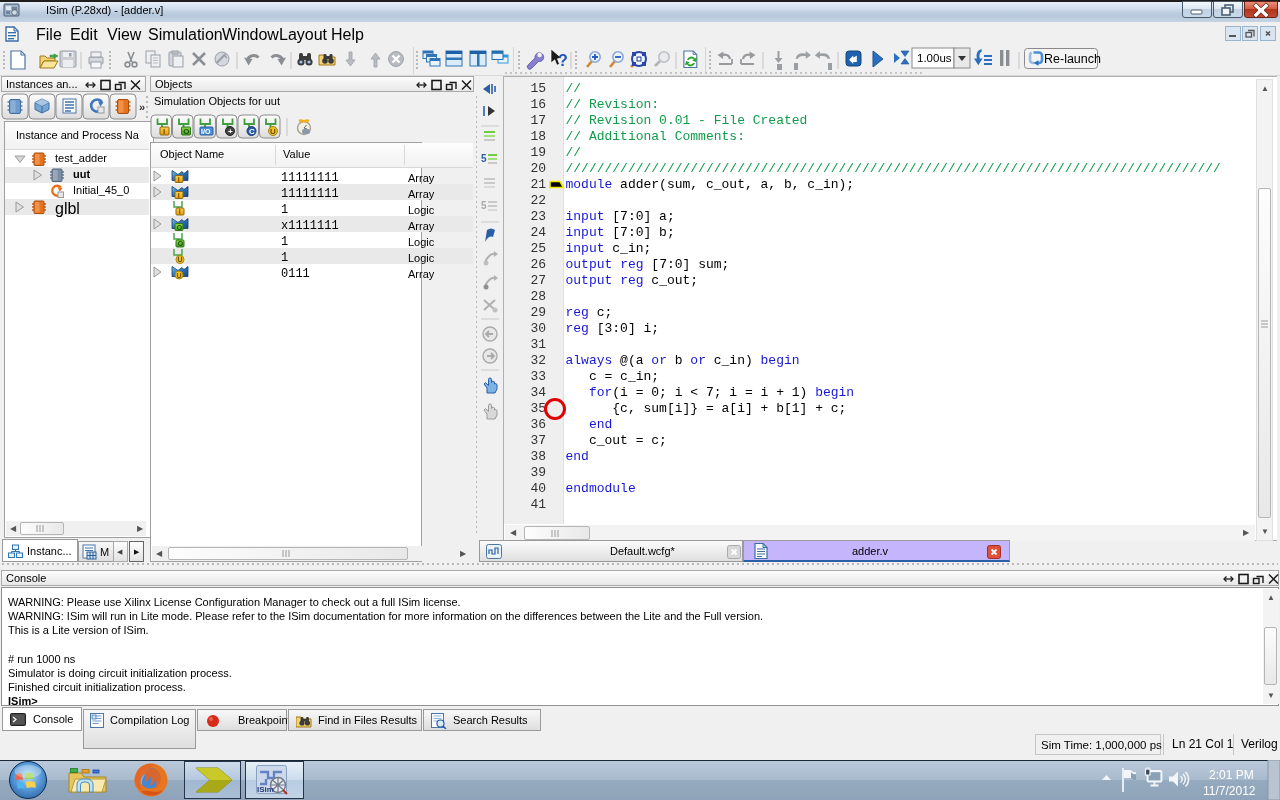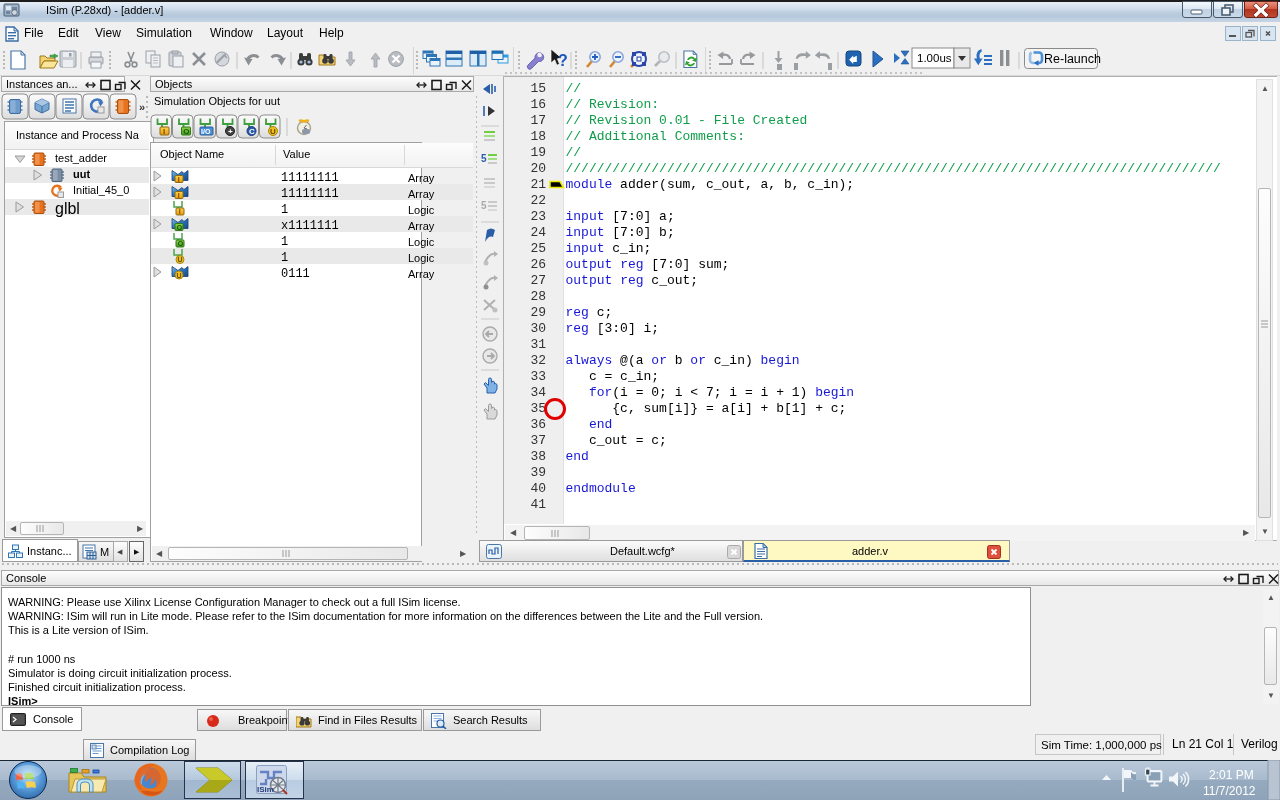--- a/index.html
+++ b/index.html
@@ -9,21 +9,21 @@
   
   #titlebar{left:0;top:0;width:1280px;height:22px;
     background:linear-gradient(#e7eef7 0%,#d3e0ef 30%,#bccddf 55%,#b6c8dc 70%,#c6d5e5 100%);
     border-top:2px solid #1e1e1e;box-sizing:border-box;}
   #titletext{left:46px;top:4px;font-size:11px;color:#000;}
   .capbtn{top:1px;height:17px;border:1px solid #47586b;border-radius:0 0 3px 3px;box-sizing:border-box;}
   .capbtn.lite{background:linear-gradient(#f4f8fc 0%,#dce8f3 45%,#c0d2e4 50%,#cadaea 100%);}
   #btnclose{background:linear-gradient(#e8927c 0%,#d55b41 45%,#b03421 50%,#c14a30 100%);border-color:#6b2317;}
   
   #menubar{left:0;top:22px;width:1280px;height:23px;background:#f0f0f0;}
-  .menuitem{position:absolute;top:26px;font-size:12px;color:#000;}
+  .menuitem{position:absolute;top:26px;font-size:16px;color:#000;margin-left:12px;}
   
   #toolbar{left:0;top:45px;width:1280px;height:31px;background:#f0f0f0;border-bottom:1px solid #d9d9d9;box-sizing:border-box;}
   
   .phead{position:absolute;height:16px;background:linear-gradient(#fdfdfd,#e8e8e8);
     border:1px solid #a9a9a9;box-sizing:border-box;font-size:11px;color:#000;}
   .phead .t{position:absolute;left:4px;top:1px;}
   .panelbody{position:absolute;background:#fff;border:1px solid #a0a0a0;box-sizing:border-box;}
   .row-g{background:#e9e9e9;}
   .sbthumb{position:absolute;background:linear-gradient(90deg,#fdfdfd,#e8e8e8);border:1px solid #b5b5b5;border-radius:2px;box-sizing:border-box;}
   .sbthumbv{position:absolute;background:linear-gradient(#fdfdfd,#e8e8e8);border:1px solid #b5b5b5;border-radius:2px;box-sizing:border-box;}
@@ -372,21 +372,21 @@
   </svg>
   </div>
 
   <div class="abs" style="left:505px;top:72px;width:420px;height:2px;
     background-image:repeating-linear-gradient(90deg,#c3c3c3 0 2px,#f0f0f0 2px 5px);"></div>
   <div class="abs" style="left:146px;top:96px;width:2px;height:440px;
     background-image:repeating-linear-gradient(#b9b9b9 0 2px,#f0f0f0 2px 5px);"></div>
   <div class="abs" style="left:475.5px;top:96px;width:2px;height:440px;
     background-image:repeating-linear-gradient(#b9b9b9 0 2px,#f0f0f0 2px 5px);"></div>
 
-  <div class="abs phead" style="left:1px;top:76px;width:124px;">
+  <div class="abs phead" style="left:1px;top:76px;width:145px;">
     <span class="t">Instances an...</span>
 <svg class="abs" style="left:82px;top:2px;" width="62" height="12" viewBox="0 0 62 12">
       <g stroke="#1a1a1a" fill="none" stroke-width="1.3">
         <path d="M2 6 h9"></path>
           <path d="M4.5 3.5 L2 6 l2.5 2.5 M8.5 3.5 L11 6 L8.5 8.5"></path>
         <rect x="17" y="1.5" width="9" height="9" stroke-width="1.6"></rect>
         <path d="M34.5 3.5 h6.5 v6.5" stroke-width="1.4"></path>
           <rect x="31.5" y="5.5" width="5.5" height="5" stroke-width="1.4"></rect>
         <path d="M47 1.5 l9 9 M56 1.5 l-9 9" stroke-width="1.5"></path>
       </g>
@@ -842,21 +842,21 @@
     <svg class="abs" style="left:6px;top:3px;" width="16" height="15">
         <rect x="0.5" y="0.5" width="15" height="14" rx="2" fill="#eaf2fa" stroke="#4a77a8"></rect>
         <path d="M3 10 v-4 h3 v4 h3 v-6 h3 v6" fill="none" stroke="#2a5fa8" stroke-width="1.2"></path>
       </svg>
     <span class="abs" style="left:95px;top:4px;font-size:11px;padding-left:35px;">Default.wcfg*</span>
     <svg class="abs" style="left:247px;top:4px;" width="14" height="14">
         <rect x="0.5" y="0.5" width="13" height="13" rx="2" fill="#d8d8d8" stroke="#aaa"></rect>
         <path d="M4.5 4.5 l5 5 m0 -5 l-5 5" stroke="#fff" stroke-width="1.8"></path>
       </svg>
   </div>
-  <div class="abs" style="left:743px;top:540px;width:267px;height:22px;background:#fef9c3;border:1px solid #9a9a9a;border-bottom:2px solid #2a5fa8;box-sizing:border-box;">
+  <div class="abs" style="left:743px;top:540px;width:267px;height:22px;background:#c4b5fd;border:1px solid #9a9a9a;border-bottom:2px solid #2a5fa8;box-sizing:border-box;">
     <svg class="abs" style="left:10px;top:2px;" width="14" height="16">
         <path d="M1 0.5 h8 l4 4 v11 h-12 z" fill="#fff" stroke="#3a6ea5" stroke-width="1.2"></path>
         <path d="M9 0.5 l4 4 h-4 z" fill="#bcd2e8" stroke="#3a6ea5"></path>
         <g stroke="#3a6ea5" stroke-width="1.1">
           <path d="M3 6 h8 M3 8.5 h8 M3 11 h8 M3 13.5 h5"></path>
         </g>
       </svg>
     <span class="abs" style="left:108px;top:4px;font-size:11px;">adder.v</span>
     <svg class="abs" style="left:243px;top:4px;" width="14" height="14">
         <rect x="0.5" y="0.5" width="13" height="13" rx="2" fill="#e04f3a" stroke="#a03020"></rect>
@@ -873,21 +873,21 @@
       <g stroke="#1a1a1a" fill="none" stroke-width="1.3">
         <path d="M2 6 h9"></path>
           <path d="M4.5 3.5 L2 6 l2.5 2.5 M8.5 3.5 L11 6 L8.5 8.5"></path>
         <rect x="17" y="1.5" width="9" height="9" stroke-width="1.6"></rect>
         <path d="M34.5 3.5 h6.5 v6.5" stroke-width="1.4"></path>
           <rect x="31.5" y="5.5" width="5.5" height="5" stroke-width="1.4"></rect>
         <path d="M47 1.5 l9 9 M56 1.5 l-9 9" stroke-width="1.5"></path>
       </g>
     </svg>
   </div>
-  <div class="abs" style="left:1px;top:587px;width:1030px;height:119px;background:#fff;border:1px solid #909090;box-sizing:border-box;">
+  <div class="abs" style="left:1px;top:587px;width:1278px;height:119px;background:#fff;border:1px solid #909090;box-sizing:border-box;">
     <div class="abs" style="left:6px;top:7px;font-size:11px;line-height:14.2px;white-space:pre;">WARNING: Please use Xilinx License Configuration Manager to check out a full ISim license.
 WARNING: ISim will run in Lite mode. Please refer to the ISim documentation for more information on the differences between the Lite and the Full version.
 This is a Lite version of ISim.
 
 # run 1000 ns
 Simulator is doing circuit initialization process.
 Finished circuit initialization process.
 <b>ISim&gt;</b></div>
     <div class="abs" style="left:1261px;top:1px;width:16px;height:115px;background:#f3f3f3;">
       <span class="sbarrow" style="left:4px;top:5px;">▲</span>
@@ -897,21 +897,21 @@
   </div>
 
   <div class="tab active" style="left:2px;top:707px;width:80px;height:24px;z-index:2;">
     <svg class="abs" style="left:7px;top:5px;" width="16" height="13">
         <rect x="0.5" y="0.5" width="15" height="12" rx="1" fill="#3a3a3a" stroke="#222"></rect>
         <rect x="1.5" y="1.5" width="13" height="10" fill="#545454"></rect>
         <path d="M3 4 l3 2.5 -3 2.5" stroke="#fff" stroke-width="1.2" fill="none"></path>
       </svg>
     <span class="abs" style="left:30px;top:5px;">Console</span>
   </div>
-  <div class="tab" style="left:83px;top:739px;width:113px;height:22px;">
+  <div class="tab" style="left:83px;top:709px;width:113px;height:40px;">
     <svg class="abs" style="left:6px;top:3px;" width="15" height="15">
         <rect x="0.5" y="0.5" width="13" height="14" fill="#fff" stroke="#4a77a8"></rect>
         <g stroke="#6a9ad0" stroke-width="1.2">
           <path d="M2.5 3 h9 M2.5 5.5 h9 M2.5 8 h9 M2.5 10.5 h6"></path>
         </g>
         <rect x="2" y="2" width="4" height="4" fill="#cfe0ef" stroke="#4a77a8" stroke-width="0.8"></rect>
       </svg>
     <span class="abs" style="left:26px;top:4px;">Compilation Log</span>
   </div>
   <div class="tab" style="left:197px;top:709px;width:90px;height:22px;">

